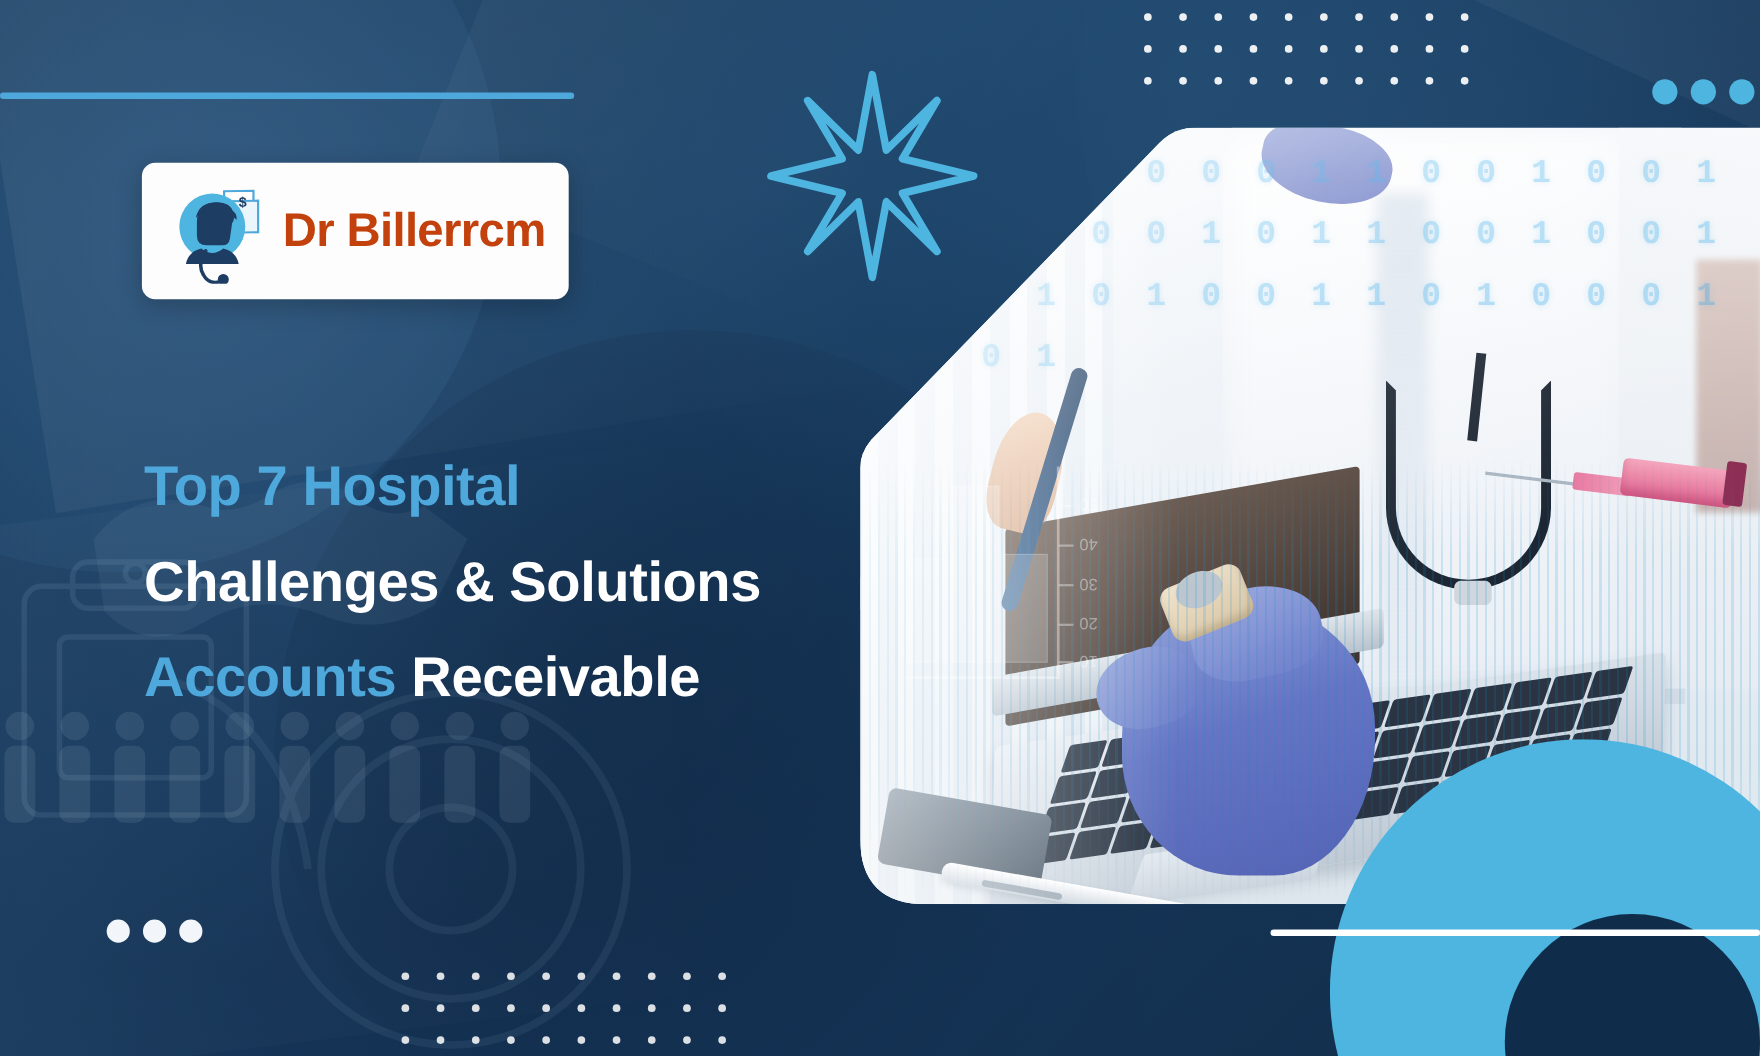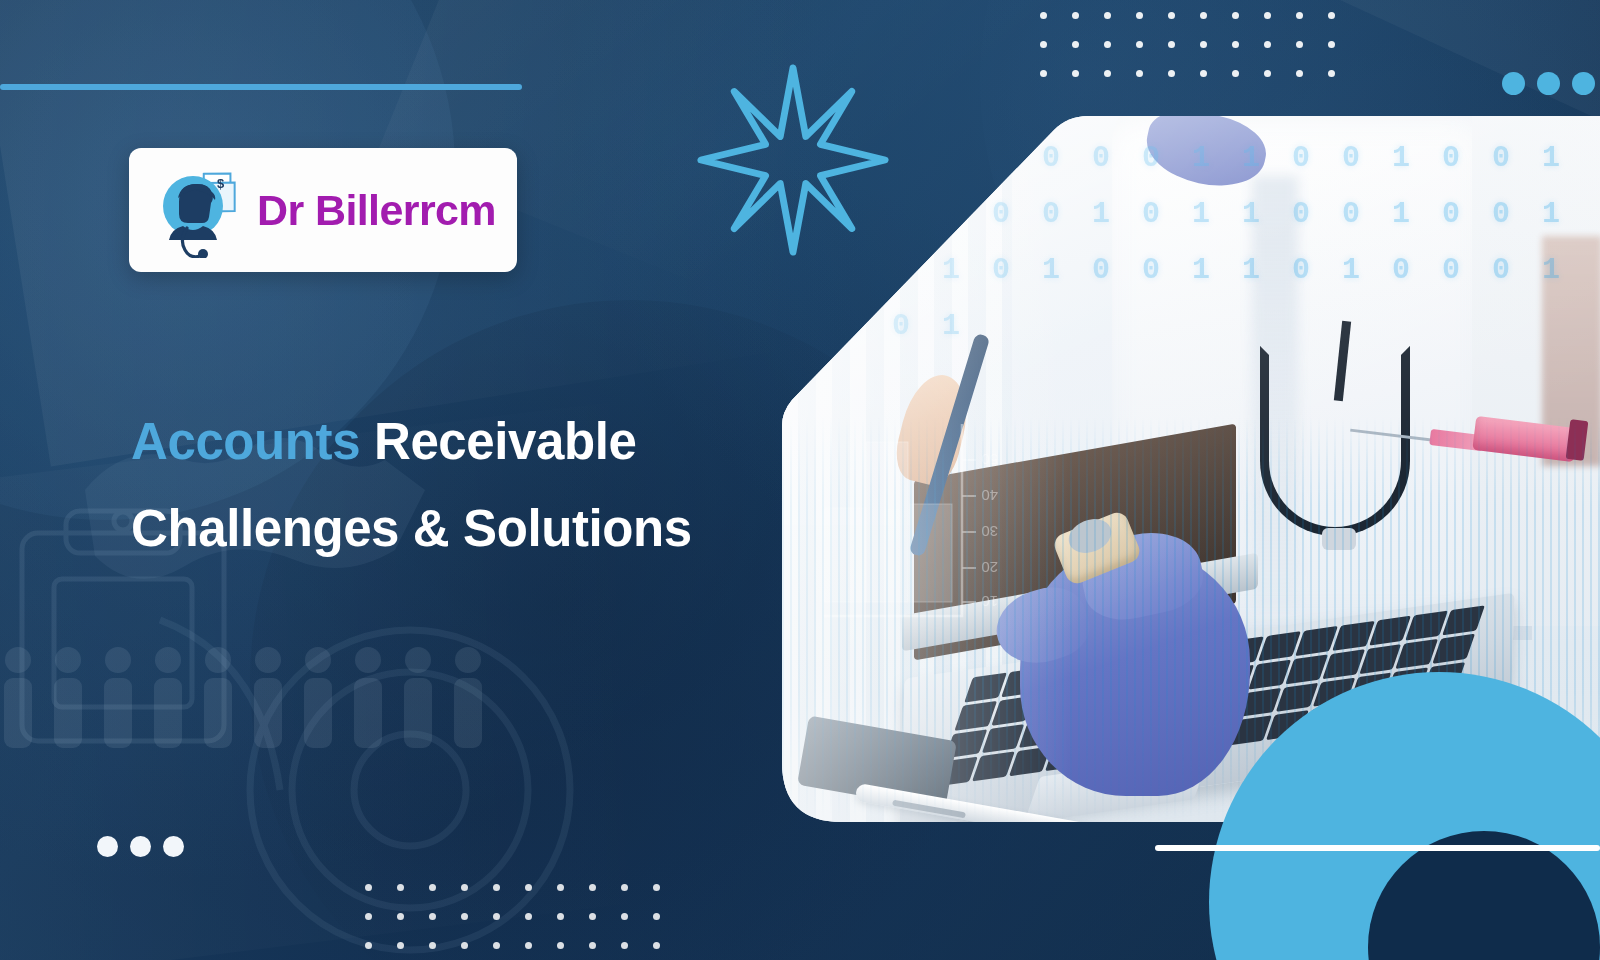--- a/index.html
+++ b/index.html
@@ -66,21 +66,21 @@
     position:absolute; left:129px; top:148px;
     width:388px; height:124px;
     background:#fdfdfd; border-radius:12px;
     display:flex; align-items:center; gap:10px;
     padding-left:22px;
     box-shadow:0 6px 22px rgba(0,0,0,0.22);
   }
   .logo-mark { width:96px; height:96px; flex:0 0 96px; }
   .logo-word {
     font-size:43px; font-weight:bold; letter-spacing:-0.6px;
-    color:#a21caf; white-space:nowrap;
+    color:#c2410c; white-space:nowrap;
   }
 
   
   .headline {
     position:absolute; left:131px; top:398px;
     width:680px;
     font-size:51px; font-weight:bold;
     line-height:87px; letter-spacing:-0.4px;
   }
   .hl-line { white-space:nowrap; }
@@ -460,25 +460,28 @@
   </div>
 
   <div class="starburst">
     <svg width="196" height="196" viewBox="0 0 200 200" fill="none" stroke="#4eb4e0" stroke-width="7" stroke-linejoin="round" stroke-linecap="round">
       <path d="M100 6 L113 76 L160 30 L128 84 L194 100 L128 116 L160 170 L113 124 L100 194 L87 124 L40 170 L72 116 L6 100 L72 84 L40 30 L87 76 Z"></path>
     </svg>
   </div>
 
   <div class="headline">
     <div class="hl-line">
-      <span class="hl-accent">Accounts</span>
-      <span class="hl-white">Receivable</span>
+      <span class="hl-accent">Top 7 Hospital</span>
     </div>
     <div class="hl-line">
       <span class="hl-white">Challenges &amp; Solutions</span>
+    </div>
+    <div class="hl-line">
+      <span class="hl-accent">Accounts</span>
+      <span class="hl-white">Receivable</span>
     </div>
   </div>
 
 
   <div class="dot-grid dot-grid-topright">
     <span class="dot"></span>
       <span class="dot"></span>
       <span class="dot"></span>
       <span class="dot"></span>
       <span class="dot"></span>

